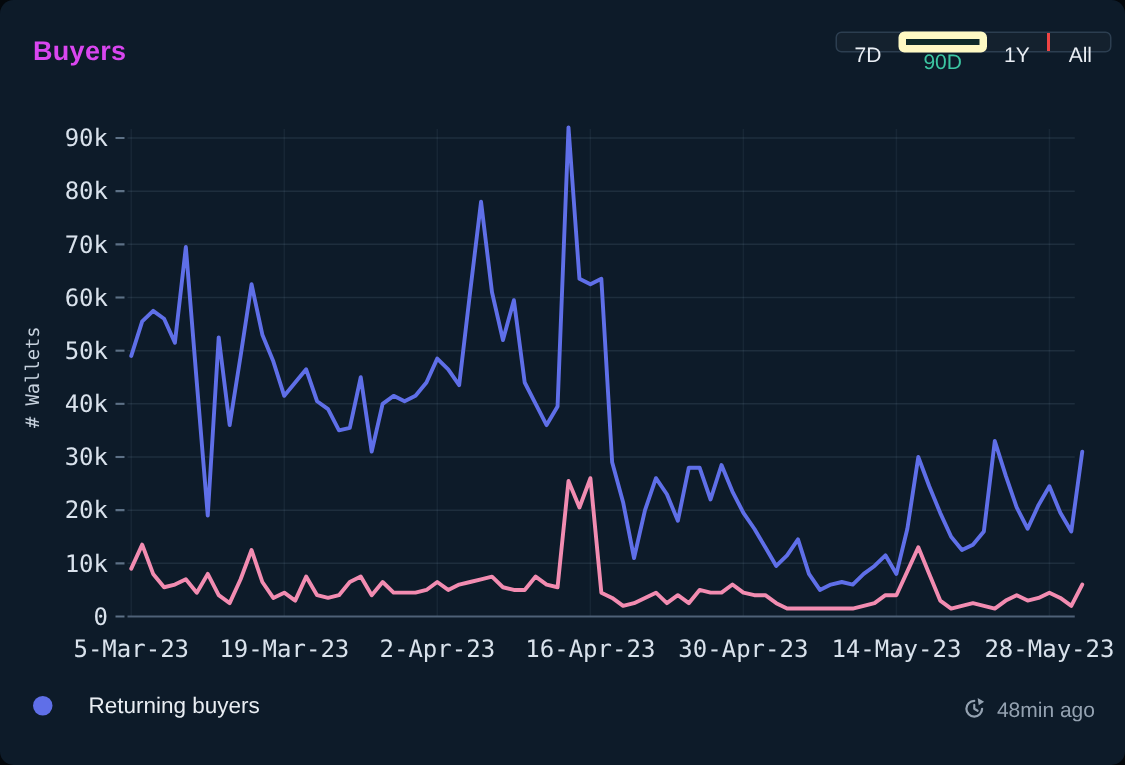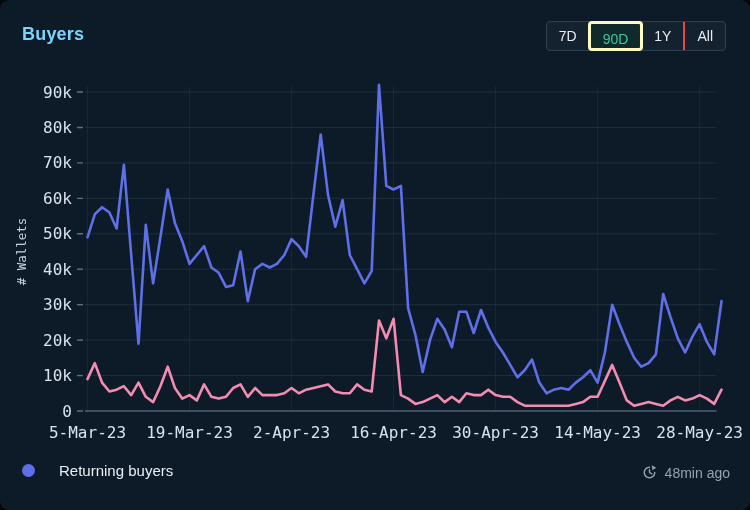--- a/index.html
+++ b/index.html
@@ -4,35 +4,35 @@
 <style>
   html,body{margin:0;padding:0;background:#04080c;}
   *{box-sizing:border-box;}
   .card{
     position:relative;width:750px;height:510px;margin:0 auto;
     background:#0d1b29;border-radius:9px;overflow:hidden;
     font-family:"Liberation Sans", sans-serif;
   }
   .title{
     position:absolute;left:22px;top:24px;
-    font-size:18px;font-weight:bold;color:#7dd3fc;letter-spacing:.2px;
+    font-size:18px;font-weight:bold;color:#d946ef;letter-spacing:.2px;
   }
   .range-group{
-    position:absolute;right:24px;top:21px;height:30px;display:flex;
+    position:absolute;right:9px;top:21px;height:14px;display:flex;
     background:#14212e;border:1px solid #2c3e50;border-radius:4px;
   }
   .range-btn{
     position:relative;padding:0 12px;line-height:28px;font-size:14px;
     color:#e9eef4;cursor:pointer;user-select:none;
     border-left:2px solid #ef4444;
   }
   .range-btn:first-child{border-left:none;}
   .range-btn.active{
     margin:-1px -1px;line-height:30px;z-index:2;
-    border:3px solid #fef9c3;border-radius:4px;
+    border:5px solid #fef9c3;border-radius:4px;
     color:#3cc6a2;background:#0f2a28;padding:0 12px;
   }
   .range-btn.active + .range-btn{border-left:none;}
   .chart-area{position:absolute;left:0;top:58px;width:750px;height:395px;}
   svg text{font-family:"DejaVu Sans Mono", monospace;}
   .legend{
     position:absolute;left:22px;top:462px;display:flex;gap:38px;align-items:center;
   }
   .legend-item{display:flex;align-items:center;gap:24px;cursor:pointer;}
   .legend-dot{width:13px;height:13px;border-radius:50%;display:inline-block;}

